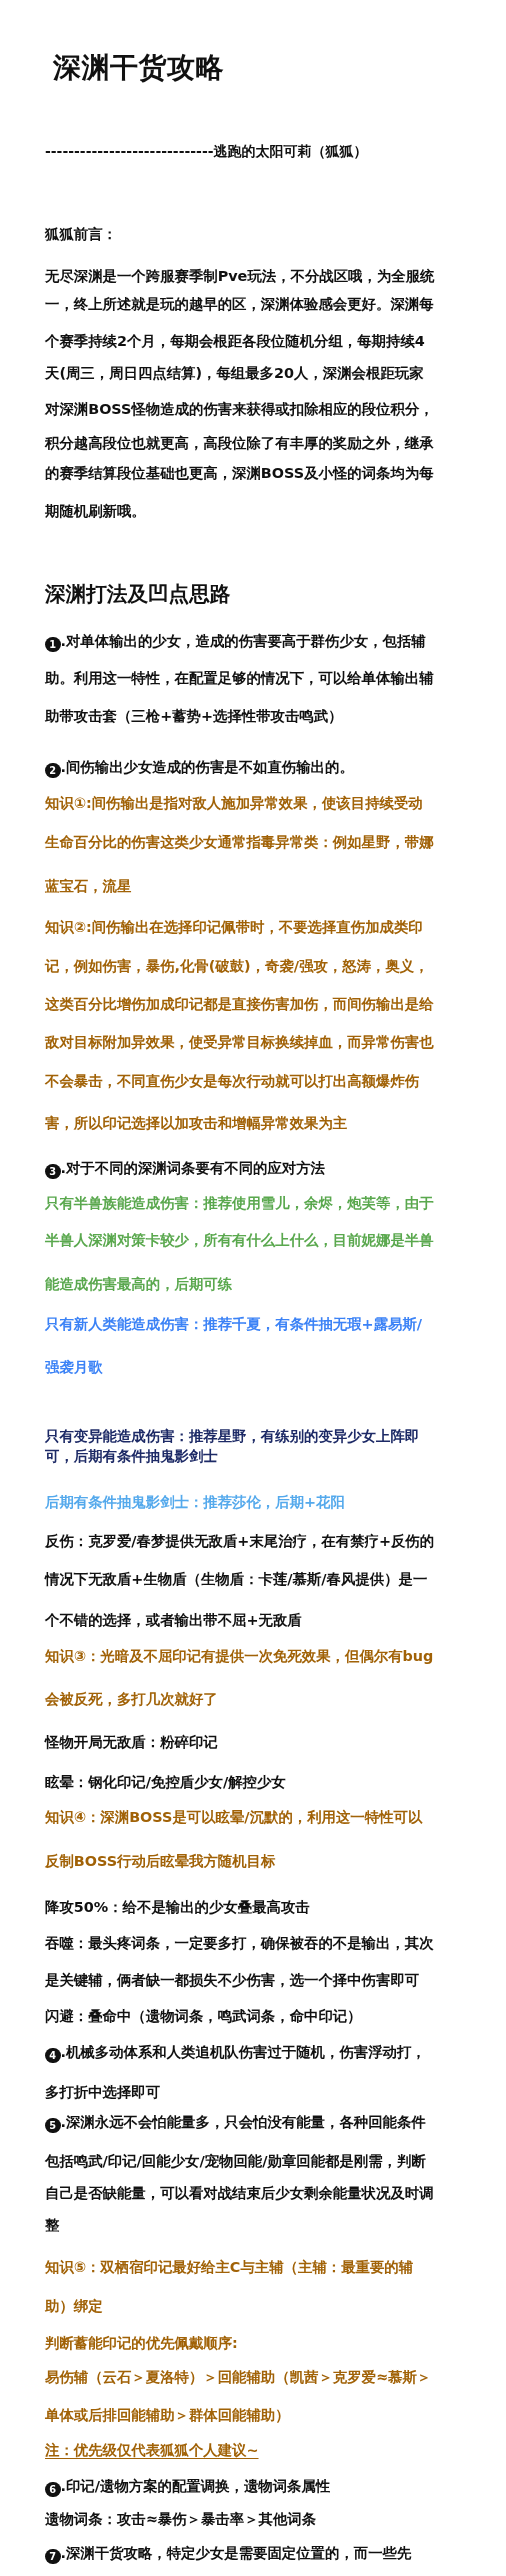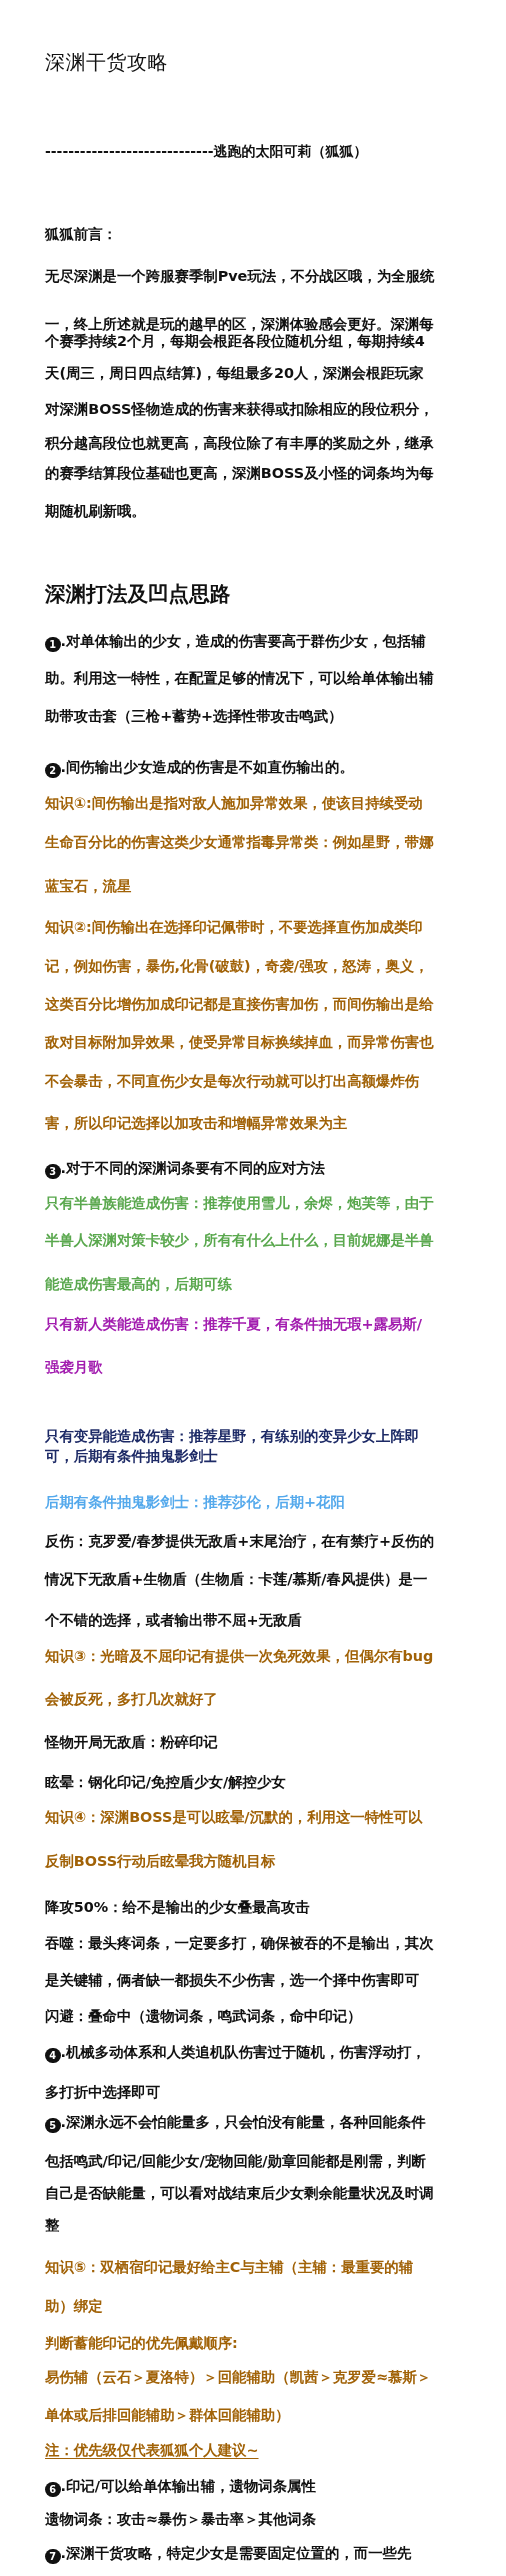--- a/index.html
+++ b/index.html
@@ -6,62 +6,62 @@
   body {
     width: 507px;
     height: 2681px;
     overflow: hidden;
     font-family: "DejaVu Sans", "Liberation Sans", sans-serif;
     color: #111111;
     position: relative;
   }
   .page { position: absolute; left: 45px; top: 0; width: 422px; }
   .title {
-    position: absolute; top: 49px; left: 0;
-    font-size: 20px; font-weight: normal; letter-spacing: 0.5px;
+    position: absolute; top: 49px; left: 8px;
+    font-size: 28px; font-weight: bold; letter-spacing: 0.5px;
     white-space: nowrap;
   }
   .byline {
     position: absolute; top: 143px; left: 0;
     font-size: 14px; font-weight: bold; white-space: nowrap;
     letter-spacing: 0px;
   }
   .line {
     position: absolute; left: 0;
     font-size: 14.4px; font-weight: bold; white-space: nowrap;
     line-height: 20.6px;
   }
   .h2 {
     position: absolute; left: 0;
     font-size: 20.6px; font-weight: bold; white-space: nowrap;
   }
   .black { color: #111111; }
   .red { color: #a16207; }
   .green { color: #5aa84e; }
-  .yellow { color: #a21caf; }
+  .yellow { color: #3b82f6; }
   .navy { color: #1d2a66; }
   .lightblue { color: #54a9ec; }
   .note { text-decoration: underline; text-decoration-thickness: 1px; text-underline-offset: 3.1px; }
   .num {
     display: inline-block; width: 15.5px; height: 15.5px; border-radius: 50%;
     background: #111; color: #fff; font-size: 9.8px; line-height: 15.5px;
     text-align: center; vertical-align: -1.5px; margin-right: 0px; font-weight: bold;
   }
 </style>
 </head>
 <body>
 
 <div class="page">
 
   <div class="title">深渊干货攻略</div>
   <div class="byline">-----------------------------逃跑的太阳可莉（狐狐）</div>
 
   <div class="line black" style="top:224px">狐狐前言：</div>
   <div class="line black" style="top:266px">无尽深渊是一个跨服赛季制Pve玩法，不分战区哦，为全服统</div>
-  <div class="line black" style="top:314px">一，终上所述就是玩的越早的区，深渊体验感会更好。深渊每</div>
+  <div class="line black" style="top:294px">一，终上所述就是玩的越早的区，深渊体验感会更好。深渊每</div>
   <div class="line black" style="top:331px">个赛季持续2个月，每期会根距各段位随机分组，每期持续4</div>
   <div class="line black" style="top:363px">天(周三，周日四点结算)，每组最多20人，深渊会根距玩家</div>
   <div class="line black" style="top:399px">对深渊BOSS怪物造成的伤害来获得或扣除相应的段位积分，</div>
 
   <div class="line black" style="top:433px">积分越高段位也就更高，高段位除了有丰厚的奖励之外，继承</div>
   <div class="line black" style="top:463px">的赛季结算段位基础也更高，深渊BOSS及小怪的词条均为每</div>
   <div class="line black" style="top:501px">期随机刷新哦。</div>
 
   <div class="h2" style="top:580px">深渊打法及凹点思路</div>
 
@@ -128,21 +128,21 @@
 
   <div class="line red" style="top:2257px">知识⑤：双栖宿印记最好给主C与主辅（主辅：最重要的辅</div>
   <div class="line red" style="top:2296px">助）绑定</div>
 
   <div class="line red" style="top:2333px">判断蓄能印记的优先佩戴顺序:</div>
   <div class="line red" style="top:2367px">易伤辅（云石＞夏洛特）＞回能辅助（凯茜＞克罗爱≈慕斯＞</div>
   <div class="line red" style="top:2405px">单体或后排回能辅助＞群体回能辅助）</div>
 
   <div class="line red note" style="top:2440px">注：优先级仅代表狐狐个人建议~</div>
 
-  <div class="line black" style="top:2476px"><span class="num">6</span>.<span>印记/可以给单体输出辅，遗物词条属性</span></div>
+  <div class="line black" style="top:2476px"><span class="num">6</span>.<span>印记/遗物方案的配置调换，遗物词条属性</span></div>
 
   <div class="line black" style="top:2509px">遗物词条：攻击≈暴伤＞暴击率＞其他词条</div>
 
   <div class="line black" style="top:2543px"><span class="num">7</span>.<span>深渊干货攻略，特定少女是需要固定位置的，而一些先</span></div>
   <div class="line black" style="top:2574px">手增伤或挂异常的少女需要站位靠前的位置，站位的调换除了</div>
 
 </div>
 
 
 </body></html>

